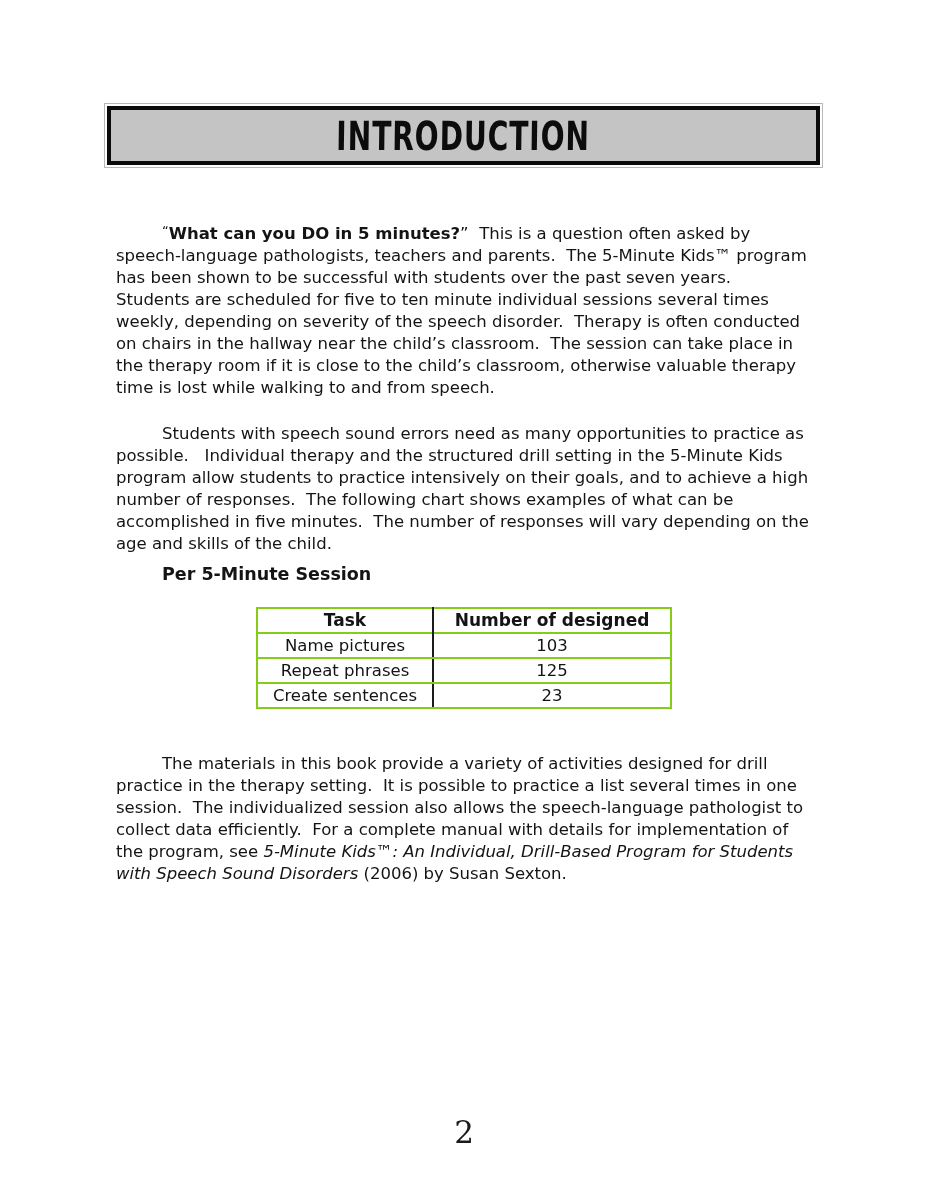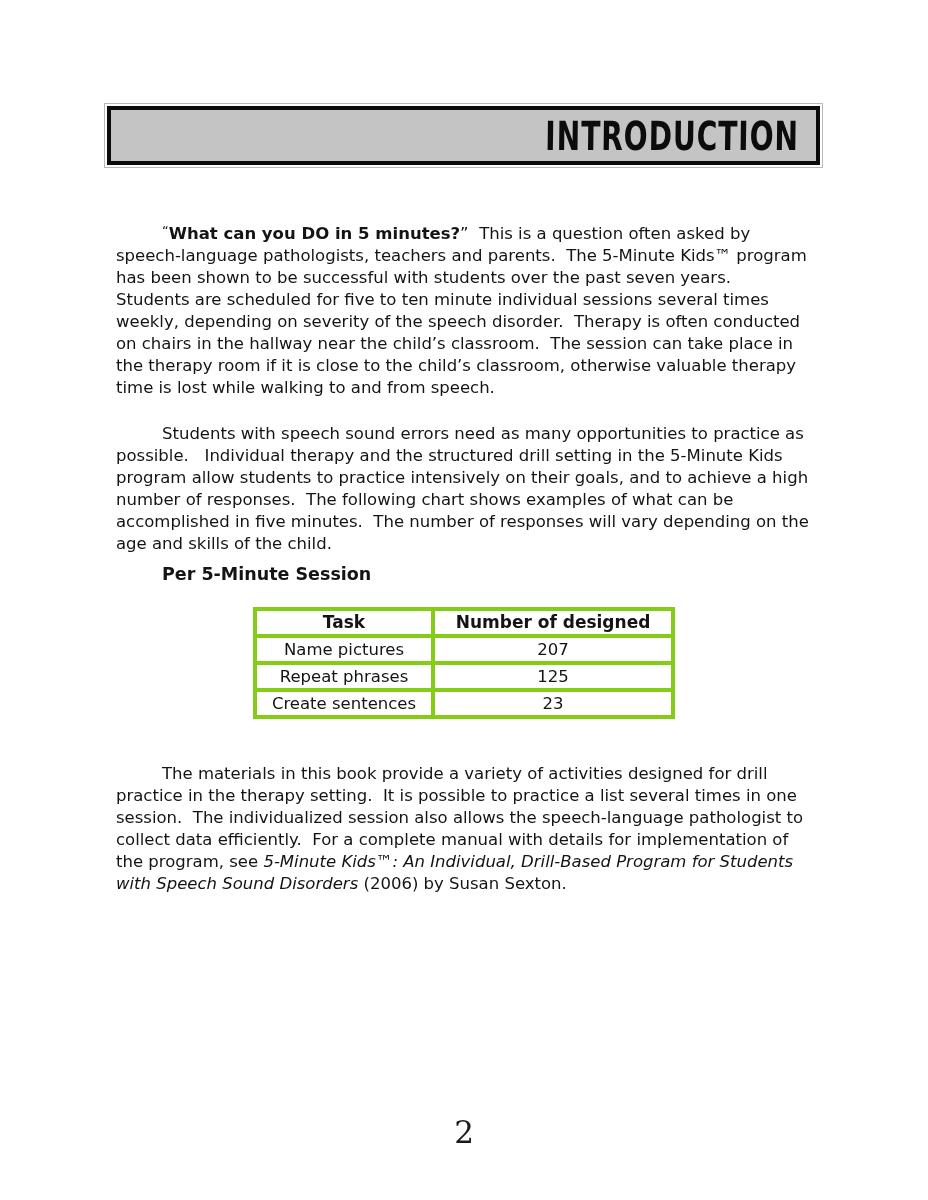--- a/index.html
+++ b/index.html
@@ -22,21 +22,21 @@
     left: 107px;
     top: 106px;
     width: 705px;
     height: 51px;
     background: var(--banner-bg, #c4c4c4);
     border: 4px solid var(--banner-border, #0b0b0b);
     outline: 1px solid #b8b8b8;
     outline-offset: 2px;
     display: flex;
     align-items: center;
-    justify-content: flex-end;
+    justify-content: center;
   }
   .banner-text {
     font-weight: bold;
     font-size: 32px;
     letter-spacing: 1px;
     transform: scale(0.88, 1.25) skewX(-1deg);
     transform-origin: center;
     color: #0c0c0c;
     white-space: nowrap;
   }
@@ -70,21 +70,21 @@
     text-indent: 0;
   }
   table.responses-table {
     border-collapse: collapse;
     margin: 22px auto 0 auto;
     table-layout: fixed;
     border: 2px solid #1a1a1a;
   }
   .responses-table th,
   .responses-table td {
-    border: 4px solid #84cc16;
+    border: 2px solid #84cc16;
     text-align: center;
     padding: 0 4px;
     height: 23px;
     line-height: 21px;
     font-size: 16.5px;
     overflow: hidden;
   }
   .responses-table th:first-child,
   .responses-table td:first-child {
     width: 166px;
@@ -129,21 +129,21 @@
   <table class="responses-table">
     <thead>
       <tr>
           <th>Task</th>
           <th>Number of designed</th>
         </tr>
     </thead>
     <tbody>
         <tr>
           <td>Name pictures</td>
-          <td>207</td>
+          <td>103</td>
         </tr>
         <tr>
           <td>Repeat phrases</td>
           <td>125</td>
         </tr>
         <tr>
           <td>Create sentences</td>
           <td>23</td>
         </tr>
       </tbody>

